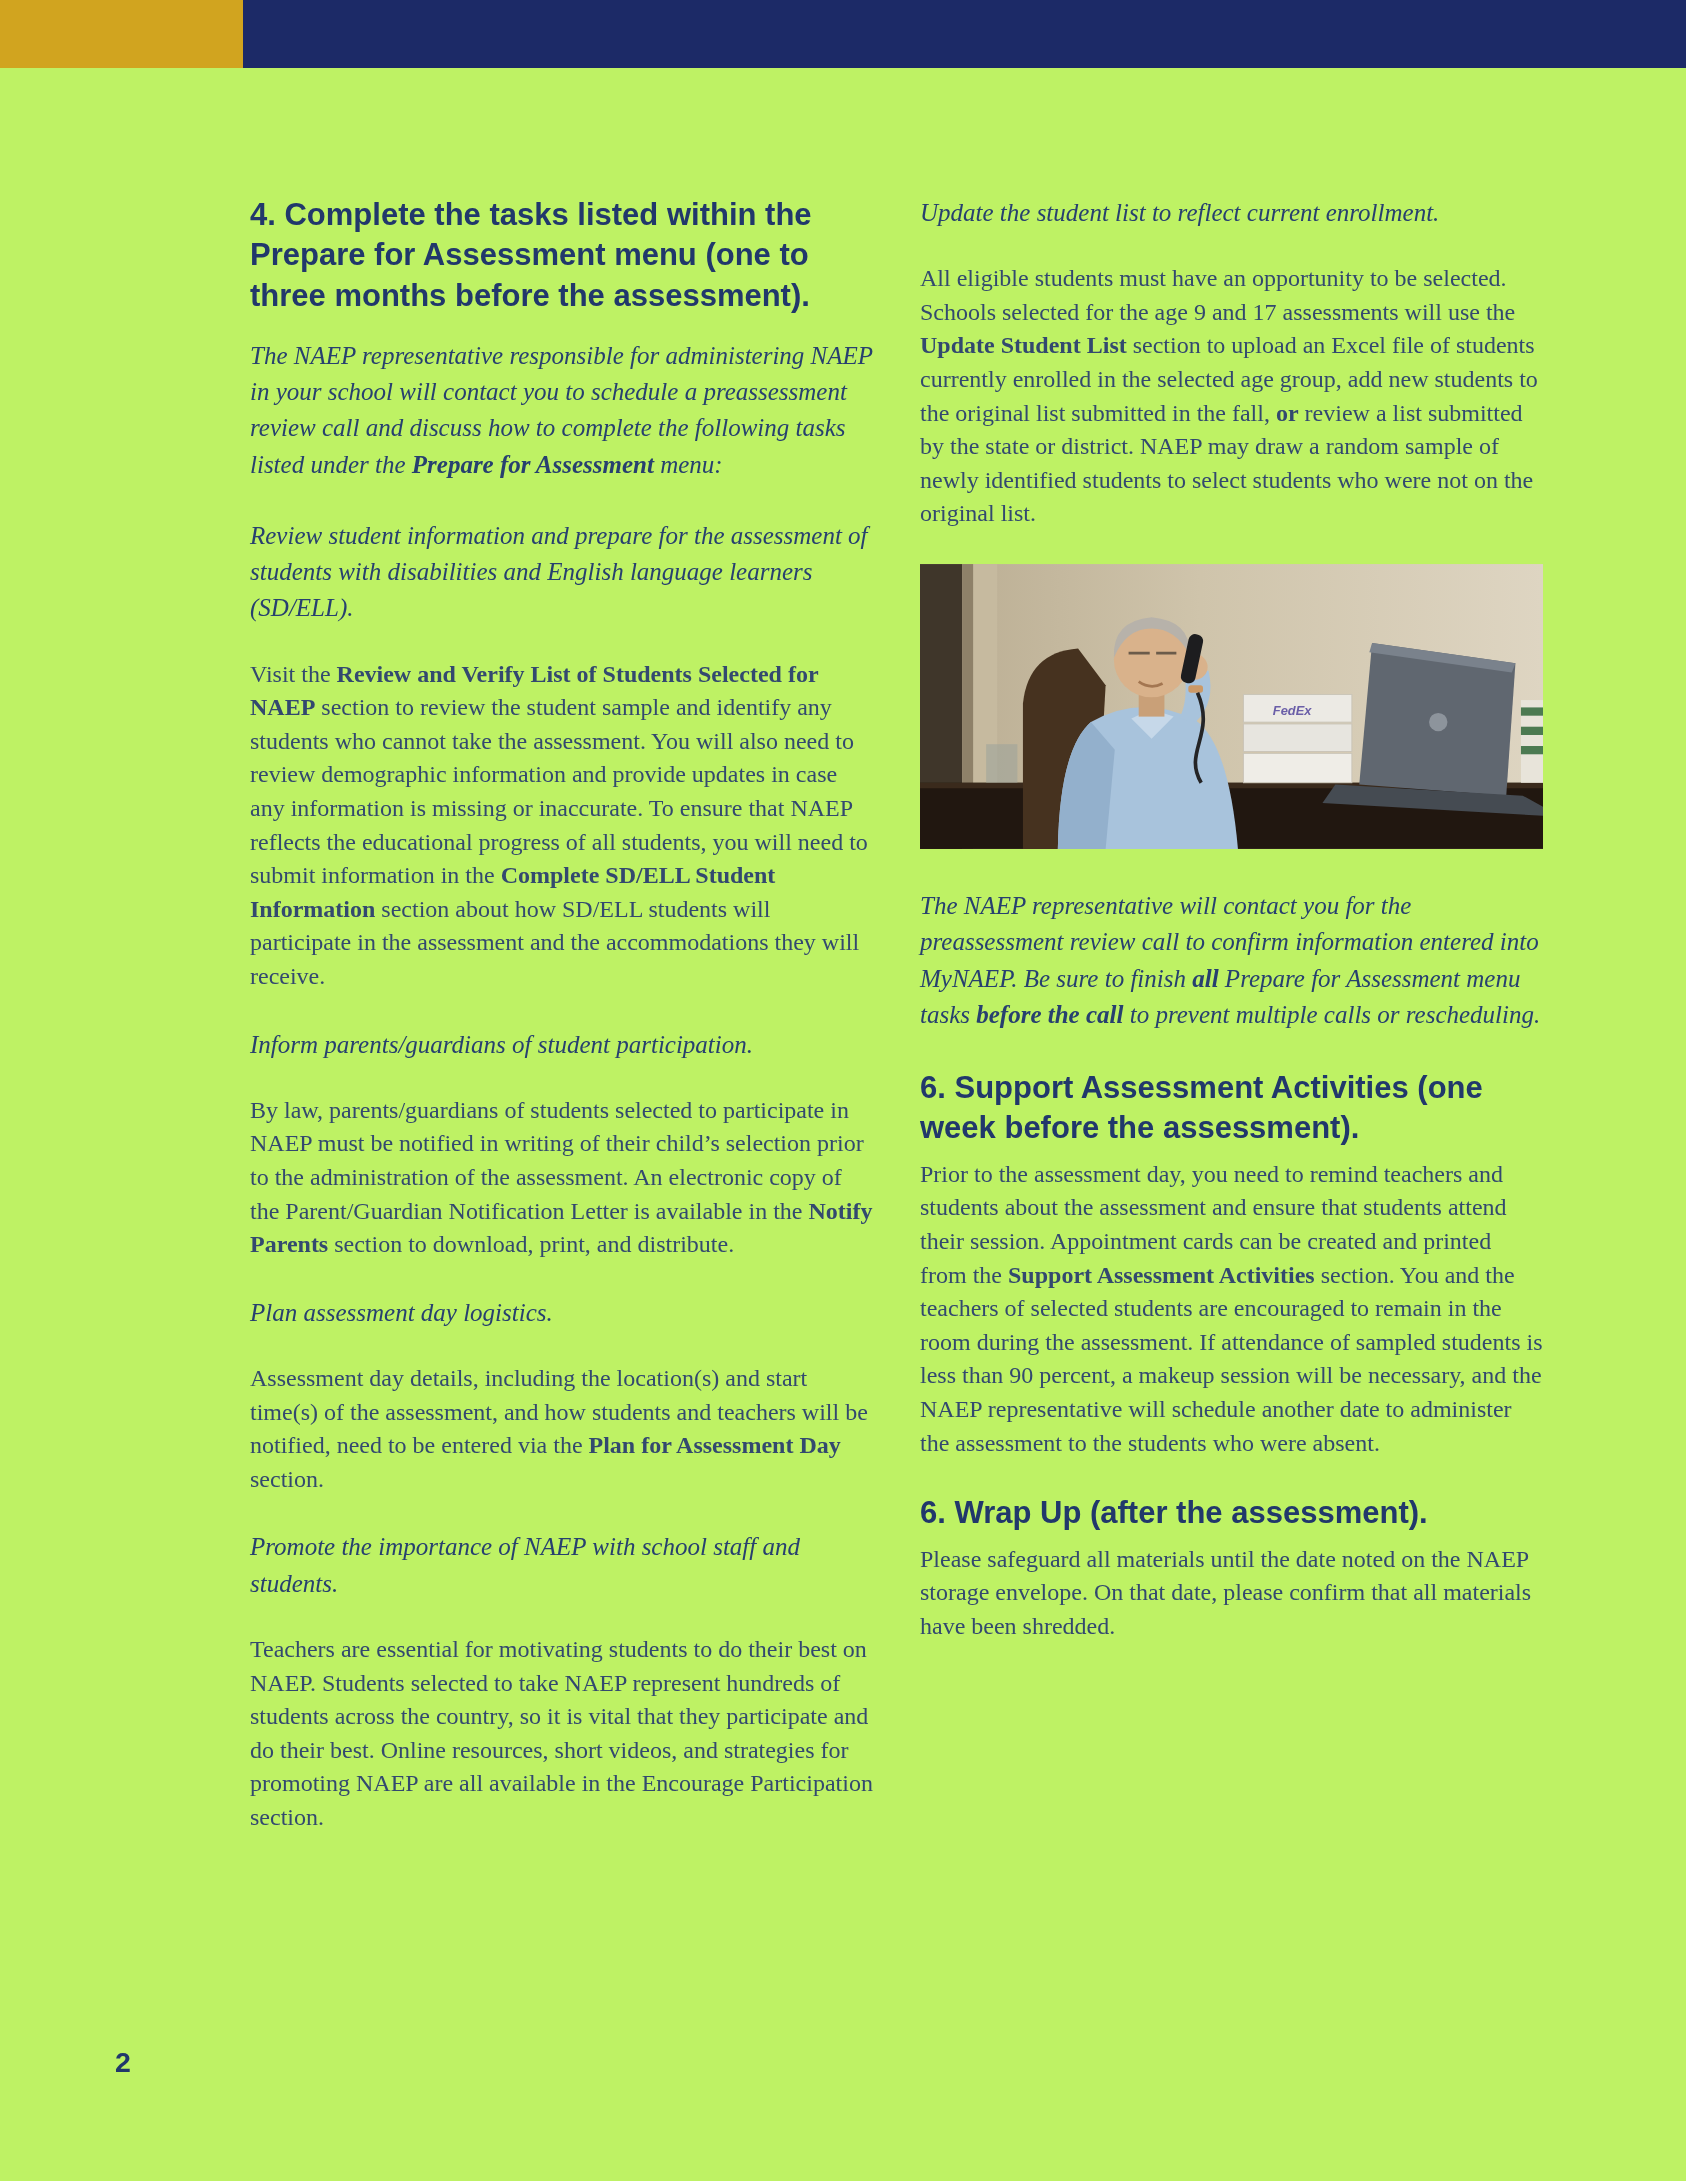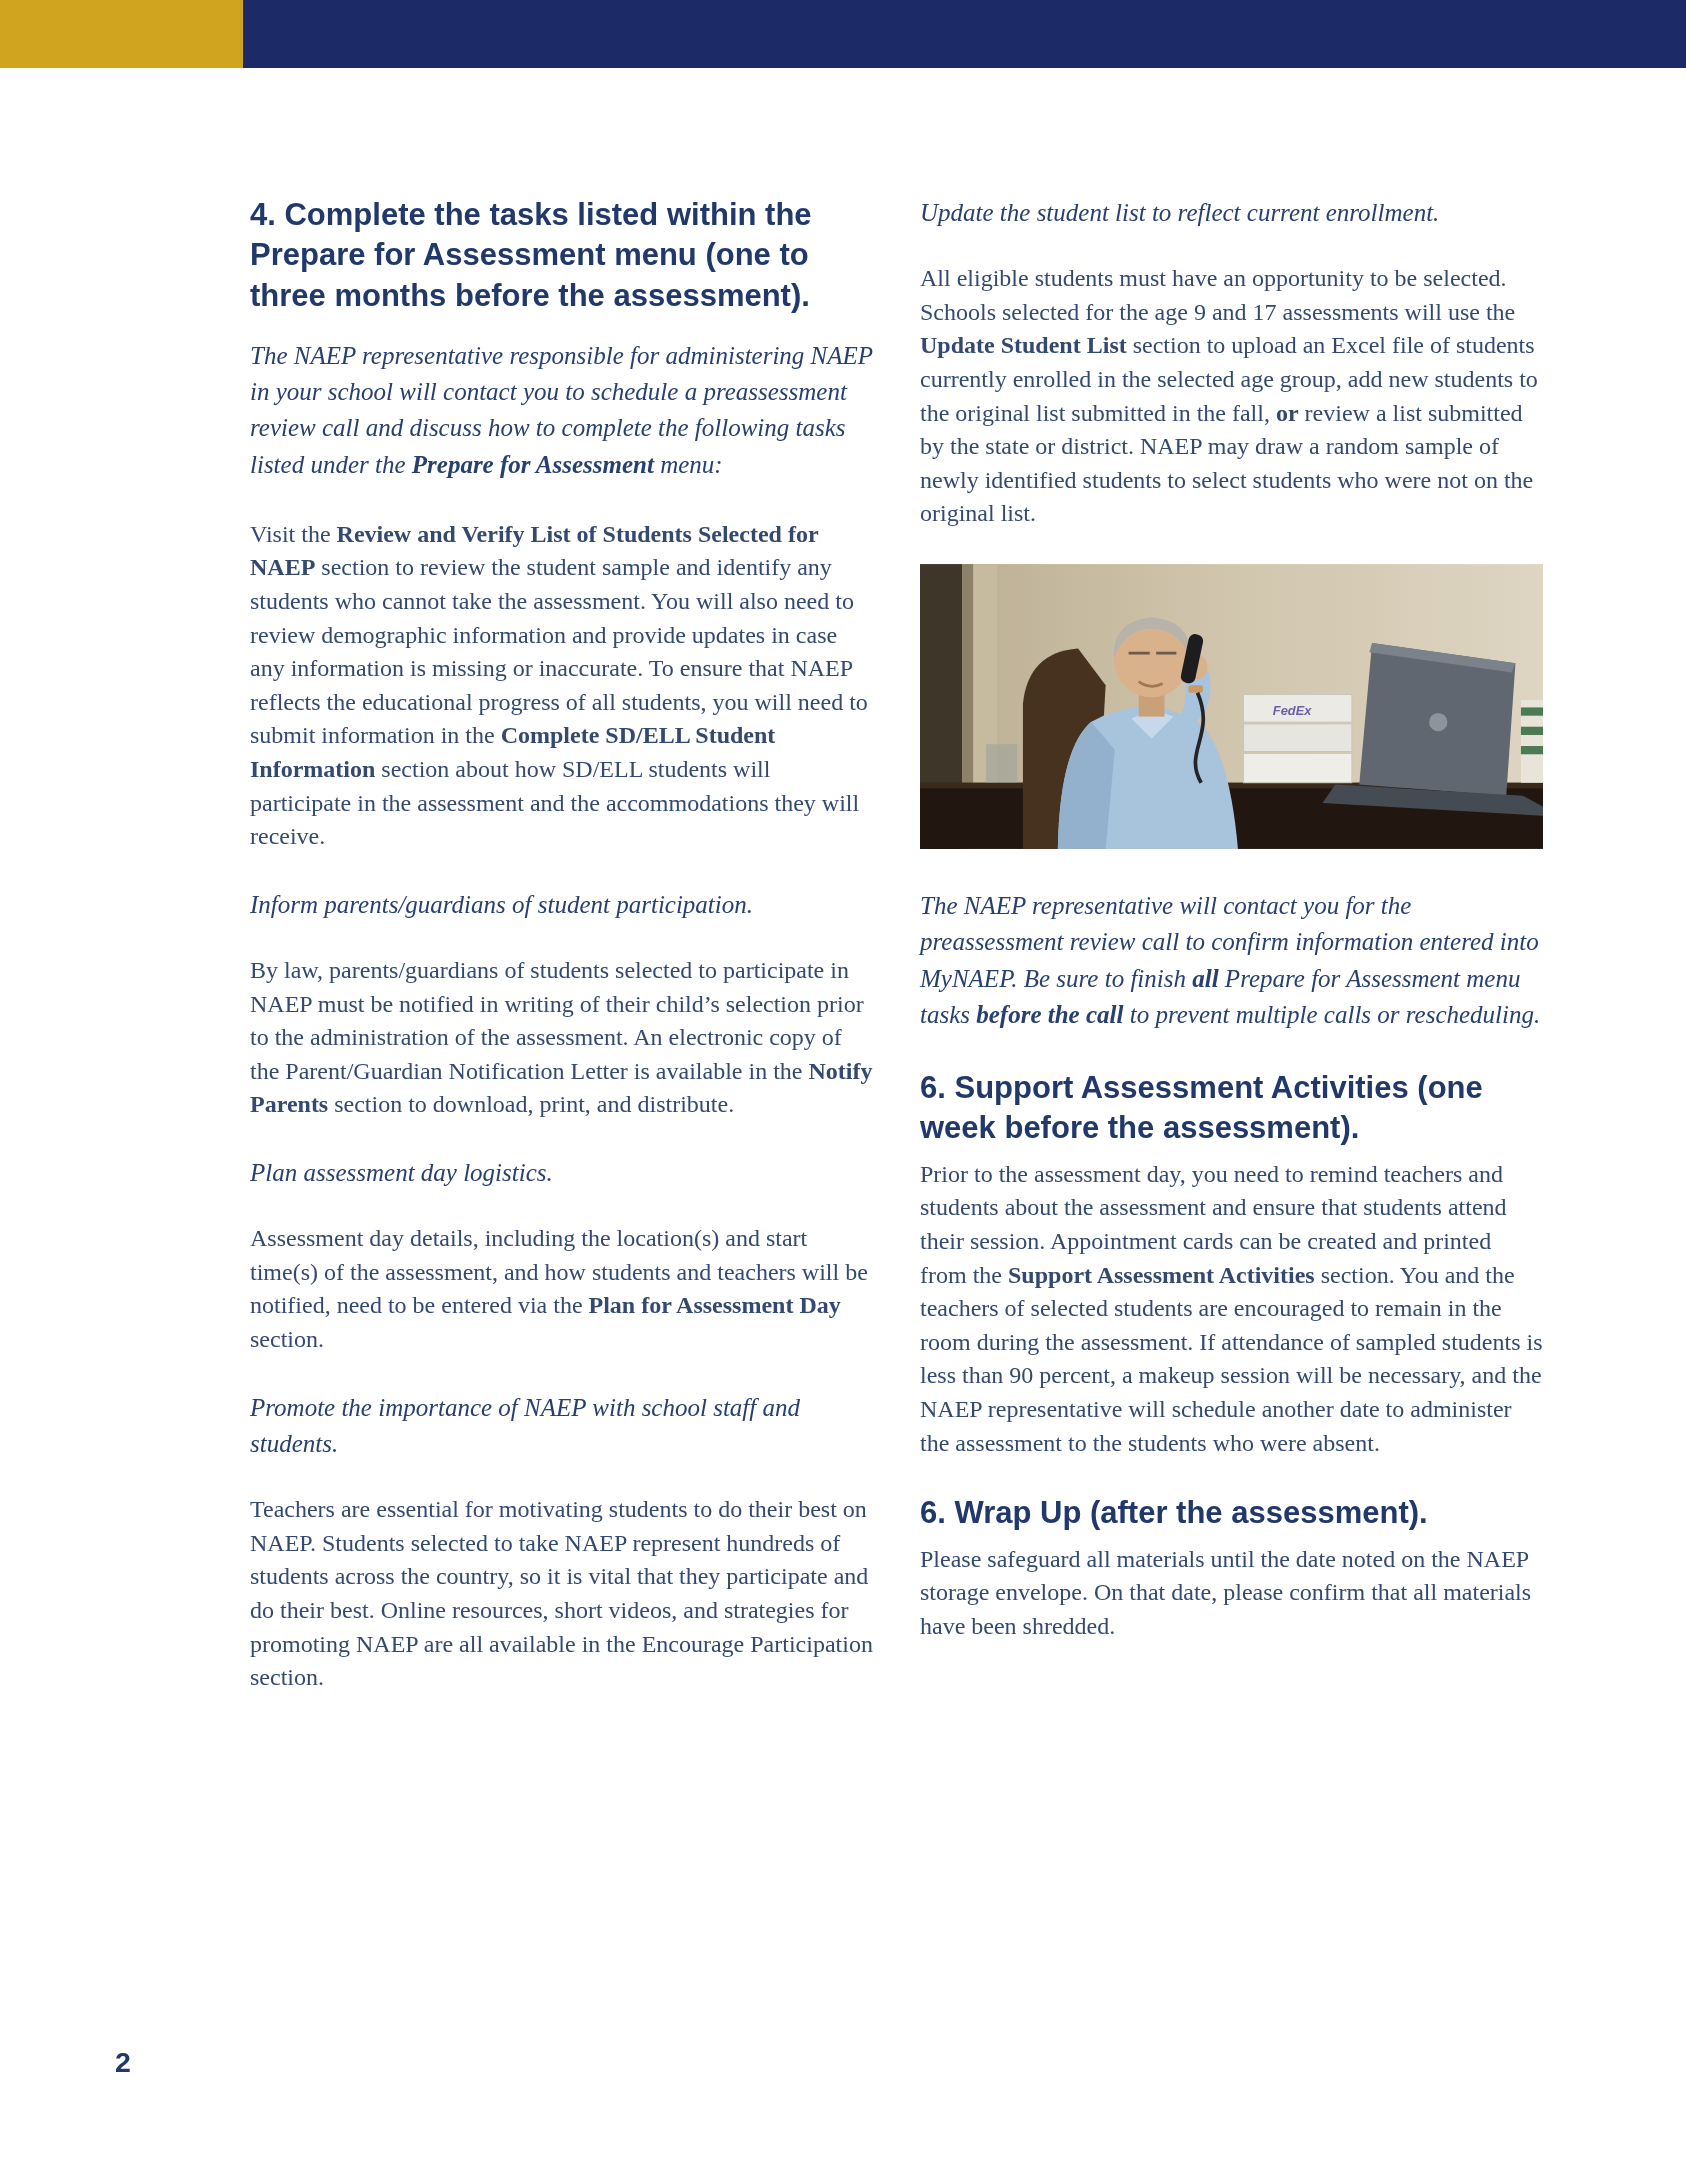--- a/index.html
+++ b/index.html
@@ -1,21 +1,21 @@
 <!DOCTYPE html>
 <html style="--gold: #D1A41F; --navy: #1C2A67; --heading: #21386B; --subhead: #27406F; --body_text: #33496F;font-size:14.7px"><head>
 <meta charset="utf-8">
 <style>
   * { box-sizing: border-box; }
   html, body { margin: 0; padding: 0; background: #e9e9e9; }
   .page {
     position: relative;
     width: 1686px;
     height: 2182px;
-    background: #ffffff;
+    background: #bef264;
     overflow: hidden;
     margin: 0 auto;
   }
   
   .topbar { position: absolute; top: 0; left: 0; width: 100%; height: 68px; }
   .gold-block { position: absolute; left: 0; top: 0; width: 243px; height: 68px; background: var(--gold, #D1A41F); }
   .navy-bar  { position: absolute; left: 243px; top: 0; right: 0; height: 68px; background: var(--navy, #1C2A67); }
 
   
   .col { position: absolute; top: 195px; width: 623px; }
@@ -78,20 +78,21 @@
 
   <header class="topbar">
     <div class="gold-block"></div>
     <div class="navy-bar"></div>
   </header>
 
   <section class="col col-left">
     <h2>4. Complete the tasks listed within the Prepare for Assessment menu (one to three months before the assessment).</h2>
     <p class="lead">The NAEP representative responsible for administering NAEP in your school will contact you to schedule a preassessment review call and discuss how to complete the following tasks listed under the <span style="font-weight: 700;">Prepare for Assessment</span> menu:</p>
 
+    <p class="subhead">Review student information and prepare for the assessment of students with disabilities and English language learners (SD/ELL).</p>
     <p class="body">Visit the <span style="font-weight: 700;">Review and Verify List of Students Selected for NAEP</span> section to review the student sample and identify any students who cannot take the assessment. You will also need to review demographic information and provide updates in case any information is missing or inaccurate. To ensure that NAEP reflects the educational progress of all students, you will need to submit information in the <span style="font-weight: 700;">Complete SD/ELL Student Information</span> section about how SD/ELL students will participate in the assessment and the accommodations they will receive.</p>
 
     <p class="subhead">Inform parents/guardians of student participation.</p>
     <p class="body">By law, parents/guardians of students selected to participate in NAEP must be notified in writing of their child’s selection prior to the administration of the assessment. An electronic copy of the Parent/Guardian Notification Letter is available in the <span style="font-weight: 700;">Notify Parents</span> section to download, print, and distribute.</p>
 
     <p class="subhead">Plan assessment day logistics.</p>
     <p class="body">Assessment day details, including the location(s) and start time(s) of the assessment, and how students and teachers will be notified, need to be entered via the <span style="font-weight: 700;">Plan for Assessment Day</span> section.</p>
 
     <p class="subhead">Promote the importance of NAEP with school staff and students.</p>
     <p class="body">Teachers are essential for motivating students to do their best on NAEP. Students selected to take NAEP represent hundreds of students across the country, so it is vital that they participate and do their best. Online resources, short videos, and strategies for promoting NAEP are all available in the Encourage Participation section.</p>

